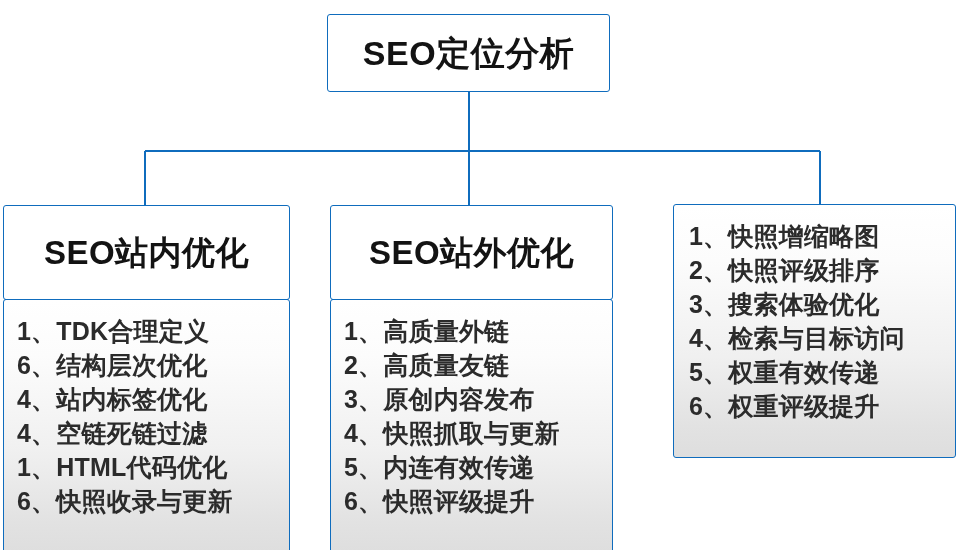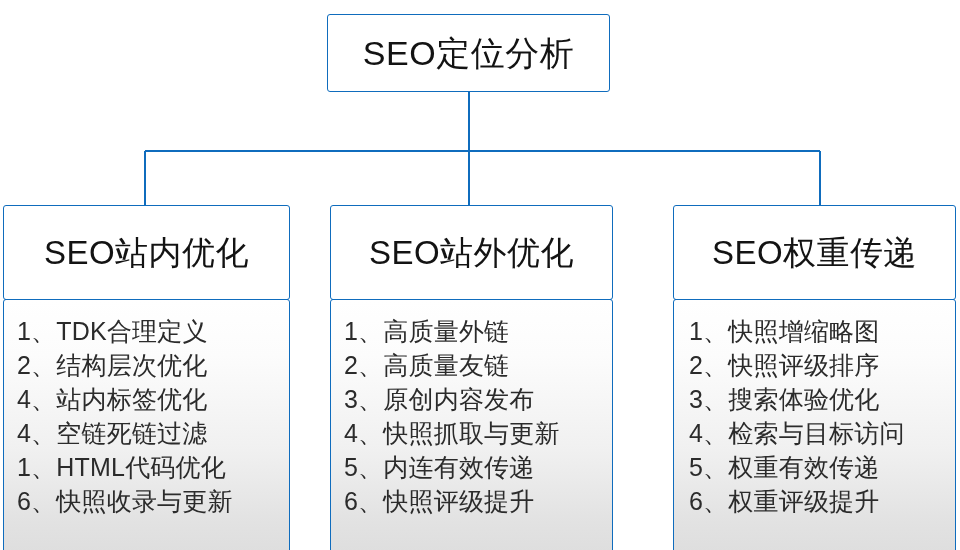--- a/index.html
+++ b/index.html
@@ -14,20 +14,21 @@
     overflow: hidden;
     font-family: "Liberation Sans", "DejaVu Sans", sans-serif;
     color: #111111;
   }
 
   #canvas {
     position: absolute;
     left: 0; top: 0;
     width: 960px;
     height: 550px;
+    font-weight: bold;
   }
 
   
   #connectors {
     position: absolute;
     left: 0; top: 0;
     width: 960px;
     height: 550px;
     pointer-events: none;
   }
@@ -128,21 +129,21 @@
     <span class="root-label">SEO定位分析</span>
   </div>
 
   <div class="column col-1">
     <div class="col-header">
       <span class="col-header-label">SEO站内优化</span>
     </div>
     <div class="col-body">
       <ul class="col-list">
         <li class="list-item">1、TDK合理定义</li>
-        <li class="list-item">2、结构层次优化</li>
+        <li class="list-item">6、结构层次优化</li>
         <li class="list-item">4、站内标签优化</li>
         <li class="list-item">4、空链死链过滤</li>
         <li class="list-item">1、HTML代码优化</li>
         <li class="list-item">6、快照收录与更新</li>
       </ul>
     </div>
   </div>
 
   <div class="column col-2">
     <div class="col-header">
@@ -154,23 +155,20 @@
         <li class="list-item">2、高质量友链</li>
         <li class="list-item">3、原创内容发布</li>
         <li class="list-item">4、快照抓取与更新</li>
         <li class="list-item">5、内连有效传递</li>
         <li class="list-item">6、快照评级提升</li>
       </ul>
     </div>
   </div>
 
   <div class="column col-3">
-    <div class="col-header">
-      <span class="col-header-label">SEO权重传递</span>
-    </div>
     <div class="col-body">
       <ul class="col-list">
         <li class="list-item">1、快照增缩略图</li>
         <li class="list-item">2、快照评级排序</li>
         <li class="list-item">3、搜索体验优化</li>
         <li class="list-item">4、检索与目标访问</li>
         <li class="list-item">5、权重有效传递</li>
         <li class="list-item">6、权重评级提升</li>
       </ul>
     </div>

